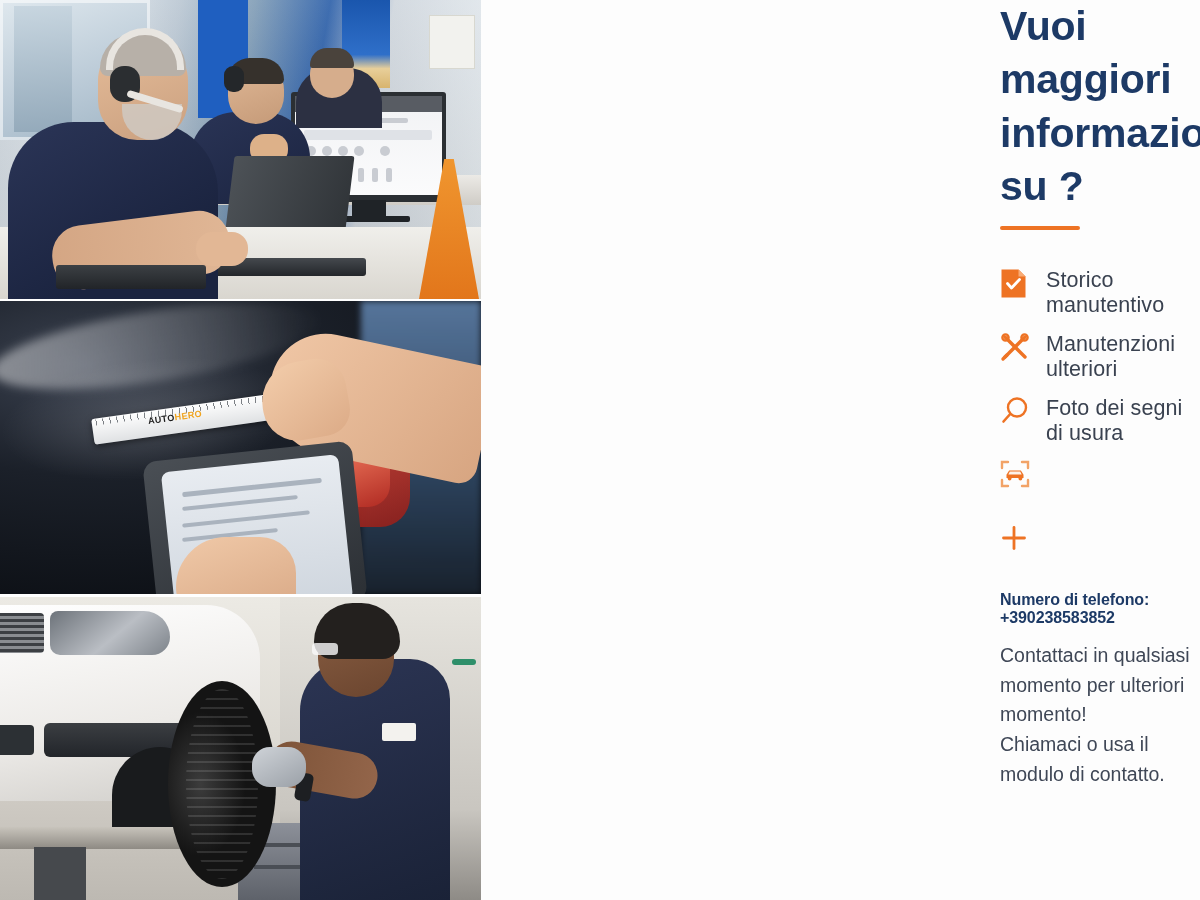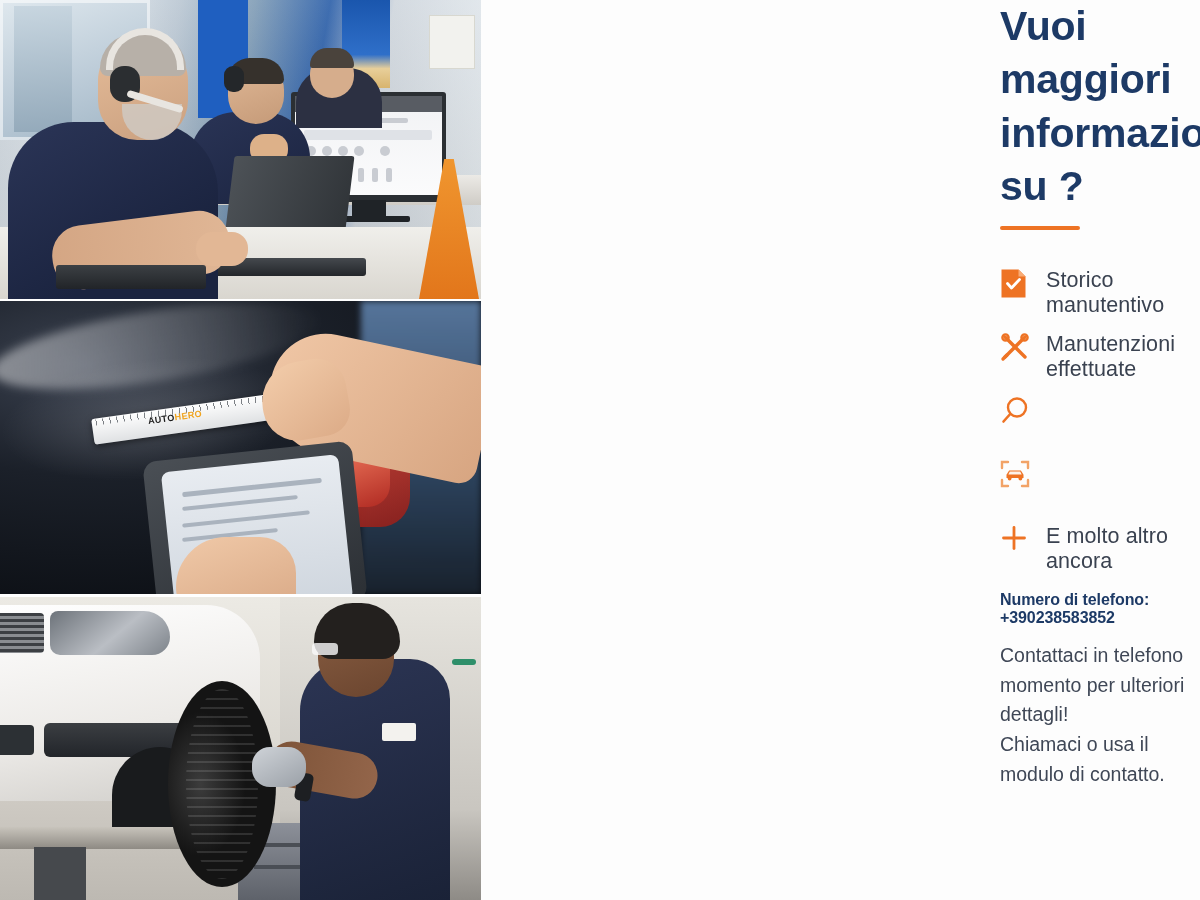--- a/index.html
+++ b/index.html
@@ -345,30 +345,31 @@
           <svg width="30" height="30" viewBox="0 0 30 30">
             <g stroke="#ee7324" stroke-width="3.4" stroke-linecap="round">
               <line x1="5" y1="5" x2="25" y2="25"></line>
               <line x1="25" y1="5" x2="5" y2="25"></line>
             </g>
             <circle cx="5.5" cy="5.5" r="3.1" fill="none" stroke="#ee7324" stroke-width="2.4"></circle>
             <circle cx="24.5" cy="5.5" r="3.1" fill="none" stroke="#ee7324" stroke-width="2.4"></circle>
             <path d="M3 27 l4 -4" stroke="#ee7324" stroke-width="3.4" stroke-linecap="round"></path>
           </svg>
         </div>
-        <div class="feat-label">Manutenzioni effettuate</div>
+        <div class="feat-label">Manutenzioni ulteriori</div>
       </div>
 
       <div class="feat">
         <div class="feat-ico">
           <svg width="29" height="29" viewBox="0 0 29 29">
             <circle cx="17" cy="11.5" r="9" fill="none" stroke="#ee7324" stroke-width="2.4"></circle>
             <line x1="10.2" y1="18" x2="3.5" y2="25.5" stroke="#ee7324" stroke-width="2.6" stroke-linecap="round"></line>
           </svg>
         </div>
+        <div class="feat-label">Foto dei segni di usura</div>
       </div>
 
       <div class="feat">
         <div class="feat-ico">
           <svg width="30" height="28" viewBox="0 0 30 28">
             <g fill="none" stroke="#f2a367" stroke-width="2.4" stroke-linecap="round">
               <path d="M2 8 V2 h6"></path>
                 <path d="M28 8 V2 h-6"></path>
               <path d="M2 20 v6 h6"></path>
                 <path d="M28 20 v6 h-6"></path>
@@ -383,24 +384,23 @@
 
       <div class="feat">
         <div class="feat-ico">
           <svg width="28" height="28" viewBox="0 0 28 28">
             <g stroke="#ee7324" stroke-width="2.8" stroke-linecap="round">
               <line x1="14" y1="3.5" x2="14" y2="24.5"></line>
               <line x1="3.5" y1="14" x2="24.5" y2="14"></line>
             </g>
           </svg>
         </div>
-        <div class="feat-label">E molto altro ancora</div>
       </div>
     </div>
 
     <div class="contact" style="top:591px;">
       <div class="phone">Numero di telefono: +390238583852</div>
-      <div class="note">Contattaci in telefono momento per ulteriori dettagli!
+      <div class="note">Contattaci in qualsiasi momento per ulteriori momento!
 Chiamaci o usa il modulo di contatto.</div>
     </div>
 
   </div>
 </div>
 
 </body></html>

